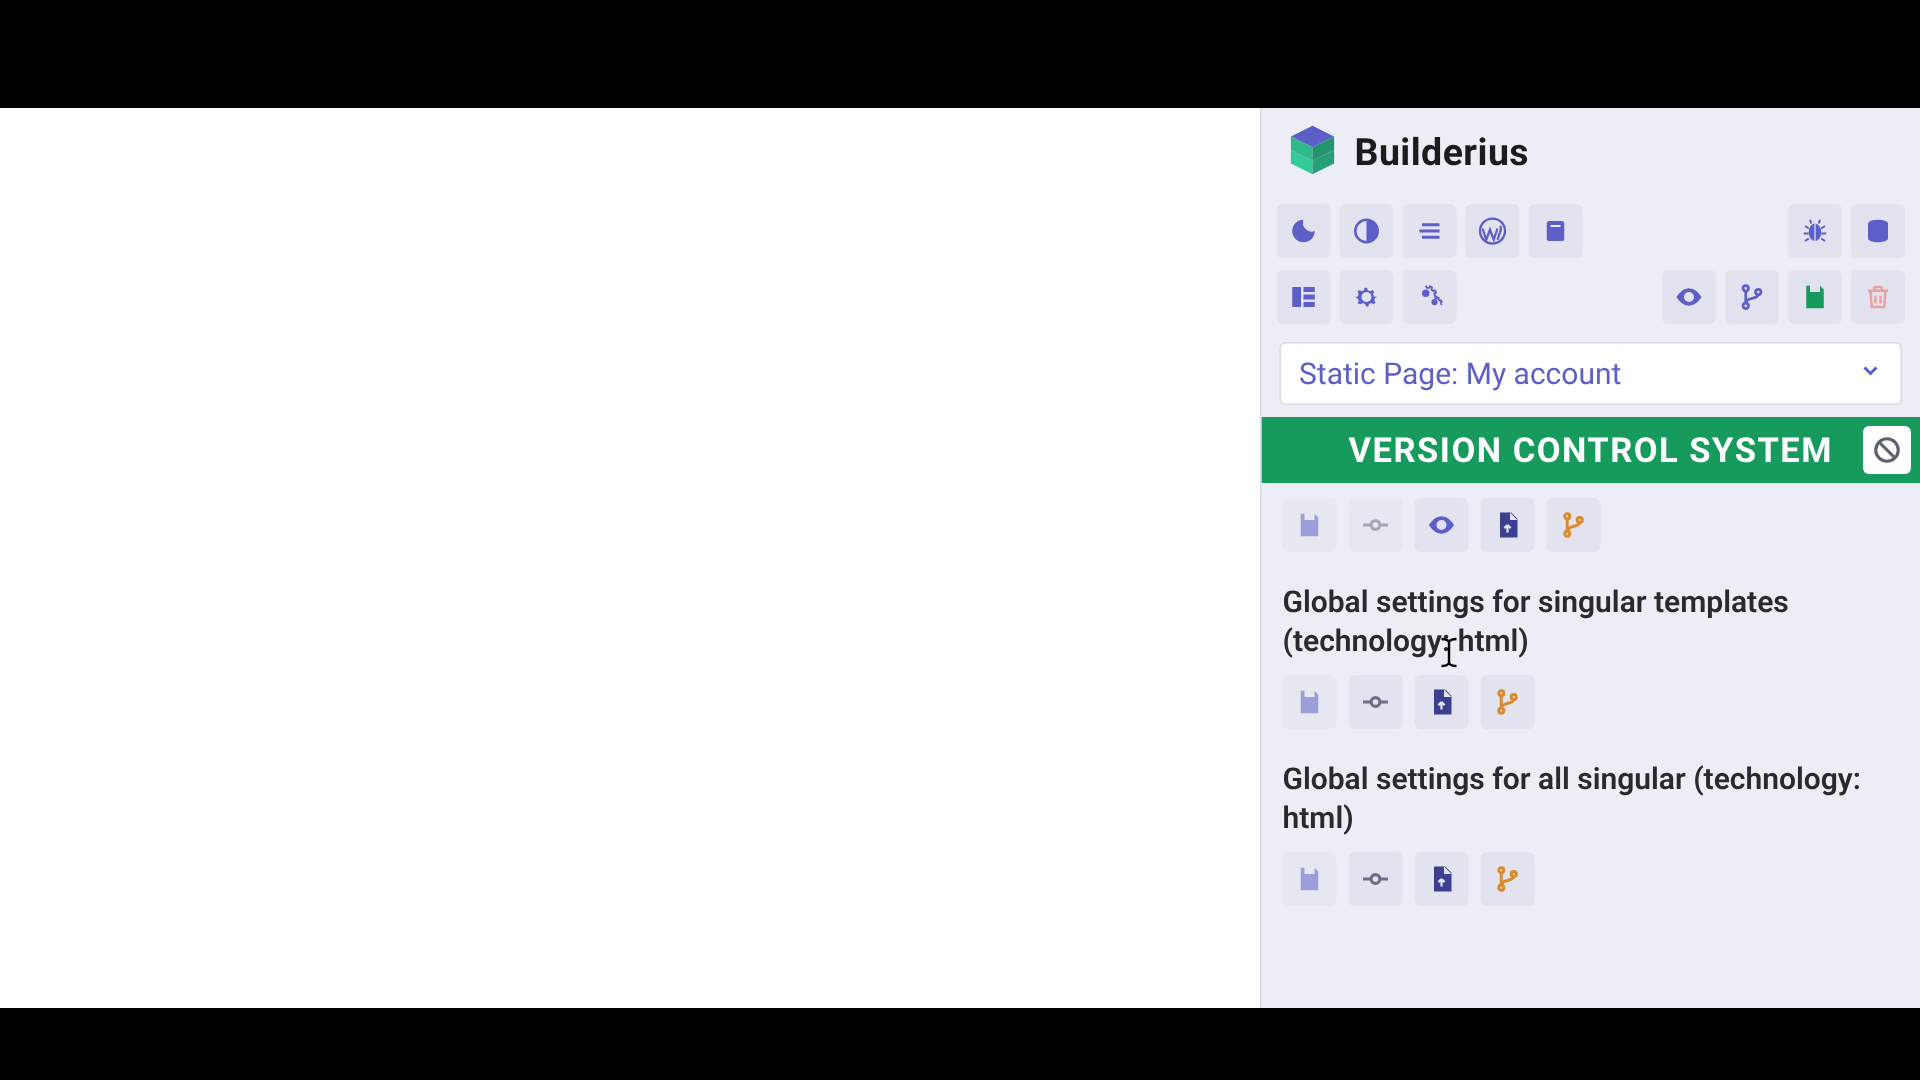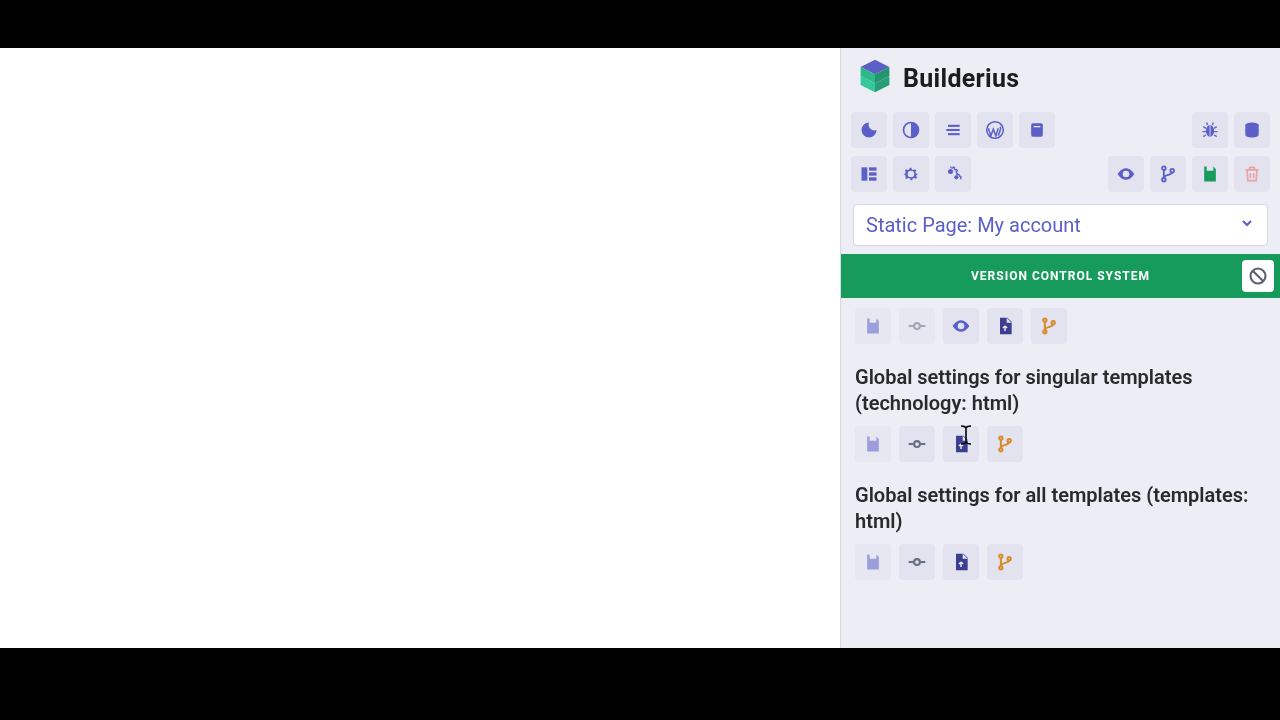--- a/index.html
+++ b/index.html
@@ -6,21 +6,21 @@
   body {
     width: 1280px;
     height: 720px;
     background: #000;
     font-family: -apple-system, BlinkMacSystemFont, "Segoe UI", Roboto, sans-serif;
     overflow: hidden;
     position: relative;
   }
   .stage {
     position: absolute;
-    top: 48px;
+    top: 72px;
     left: 0;
     width: 1280px;
     height: 600px;
     background: #fff;
     display: flex;
   }
   .canvas {
     flex: 1;
     background: #fff;
   }
@@ -87,21 +87,21 @@
   .select-chevron { color: #5b5fc7; }
   .vcs-header {
     background: #179b5c;
     color: #fff;
     display: flex;
     align-items: center;
     justify-content: center;
     height: 44px;
     position: relative;
     font-weight: 700;
-    font-size: 12px;
+    font-size: 23px;
     letter-spacing: 1px;
   }
   .vcs-close {
     position: absolute;
     right: 6px;
     top: 6px;
     width: 32px;
     height: 32px;
     background: #fff;
     border-radius: 4px;
@@ -354,21 +354,21 @@
               <circle cx="7" cy="5" r="2"></circle>
               <circle cx="7" cy="19" r="2"></circle>
               <circle cx="17" cy="8" r="2"></circle>
               <path d="M7 7v10M17 10c0 4-10 2-10 7"></path>
             </svg>
         </div>
       </div>
     </div>
 
     <div class="section">
-      <div class="section-title">Global settings for all templates (templates: html)</div>
+      <div class="section-title">Global settings for all singular (technology: html)</div>
       <div class="icon-row">
         <div class="ibtn faded purple">
           <svg viewBox="0 0 24 24" fill="currentColor">
               <path d="M5 3h11l3 3v15H5zM8 3v5h8V3M8 14h8v7H8z"></path>
             </svg>
         </div>
         <div class="ibtn gray">
           <svg viewBox="0 0 24 24" fill="none" stroke="currentColor" stroke-width="2.5">
               <circle cx="12" cy="12" r="3.5"></circle>
               <line x1="2" y1="12" x2="8" y2="12"></line>

